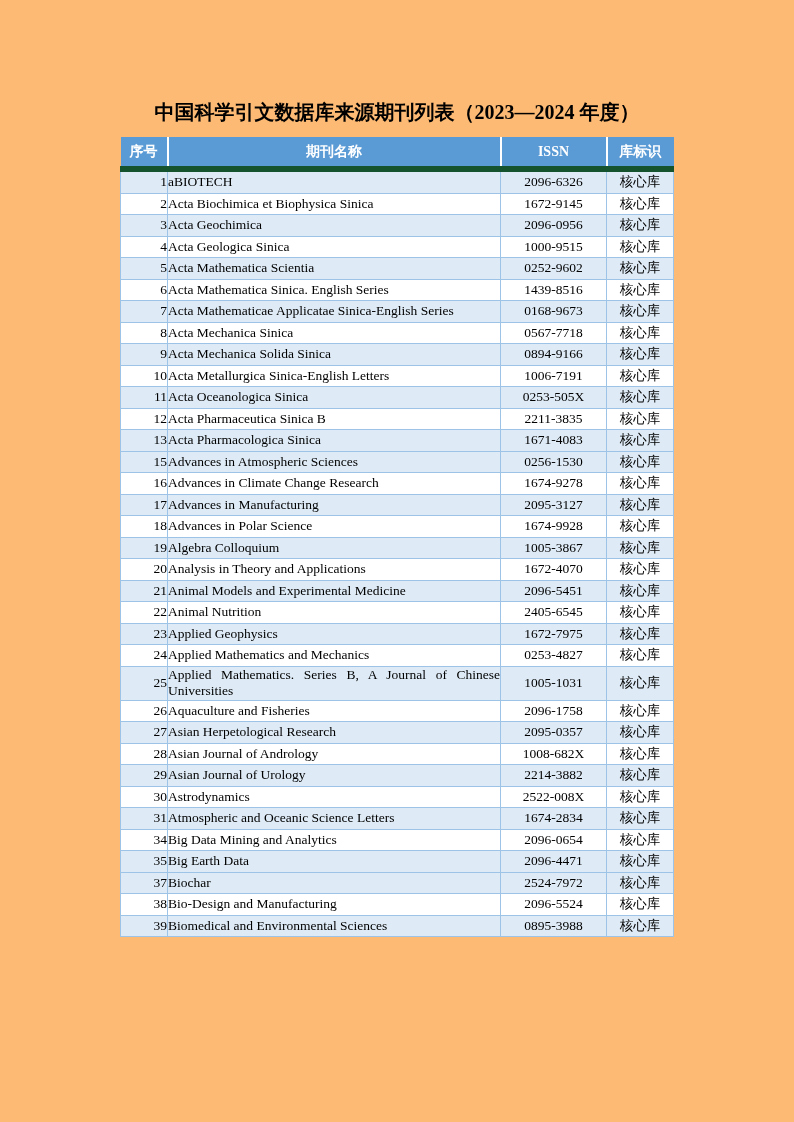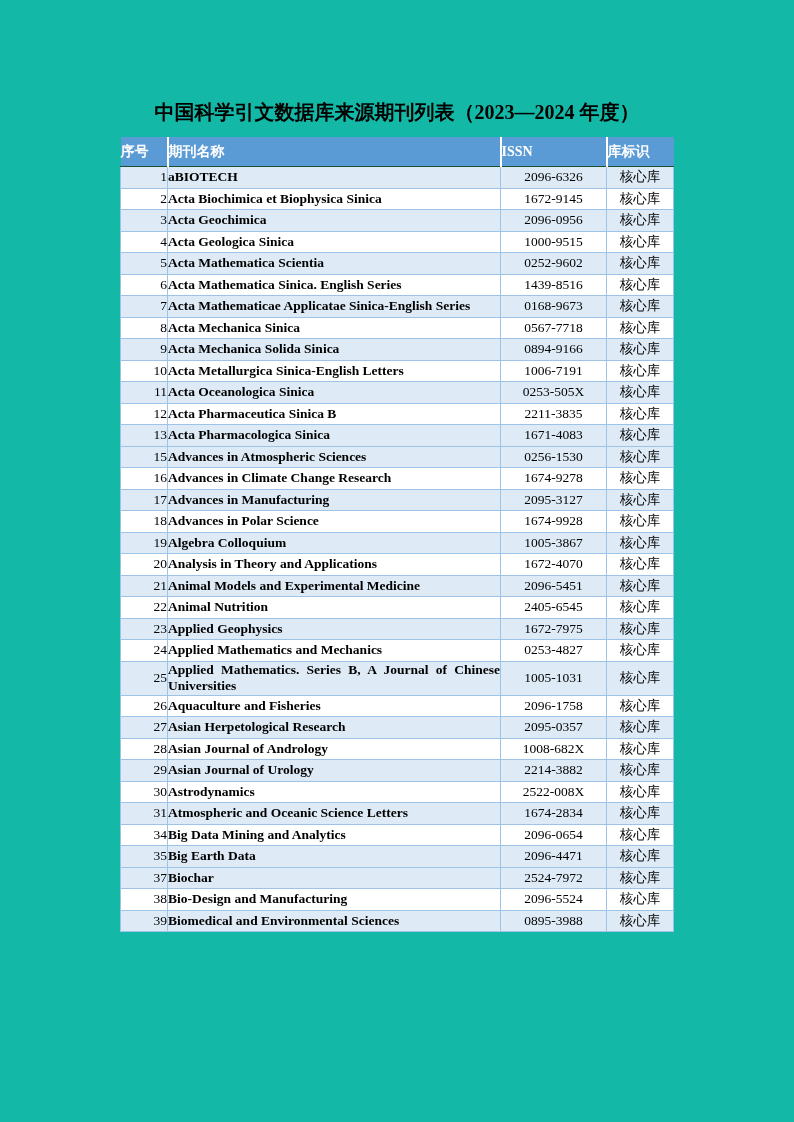--- a/index.html
+++ b/index.html
@@ -5,21 +5,21 @@
   html, body {
     margin: 0;
     padding: 0;
     background: #ffffff;
     font-family: "Liberation Serif", "DejaVu Serif", serif;
   }
   .page {
     position: relative;
     width: 794px;
     height: 1122px;
-    background: #14b8a6;
+    background: #fdba74;
     overflow: hidden;
   }
   .doc-title {
     position: absolute;
     top: 97px;
     left: 0;
     width: 794px;
     text-align: center;
     font-size: 20px;
     font-weight: bold;
@@ -35,24 +35,24 @@
     border-collapse: collapse;
     table-layout: fixed;
   }
   table.journal-table thead th {
     background: #5B9BD5;
     color: #ffffff;
     font-weight: bold;
     font-size: 14px;
     height: 29px;
     padding: 0;
-    text-align: left;
+    text-align: center;
     vertical-align: middle;
     border-right: 2px solid #ffffff;
-    border-bottom: 1px solid #14532d;
+    border-bottom: 6px solid #14532d;
     margin-top: 26px;
   }
   table.journal-table thead th:last-child {
     border-right: 1px solid #5B9BD5;
   }
   table.journal-table tbody td {
     font-size: 13.5px;
     color: #000000;
     height: 20.5px;
     padding: 0;
@@ -69,21 +69,20 @@
   td.cell-no {
     text-align: right;
     padding-right: 13px;
   }
   td.cell-name {
     text-align: justify;
     padding-left: 7px;
     padding-right: 5px;
     padding-top: 2px;
     padding-bottom: 2px;
-    font-weight: bold;
   }
   td.cell-issn {
     text-align: center;
   }
   td.cell-tag {
     text-align: center;
     font-size: 13.5px;
   }
 </style>
 </head>

